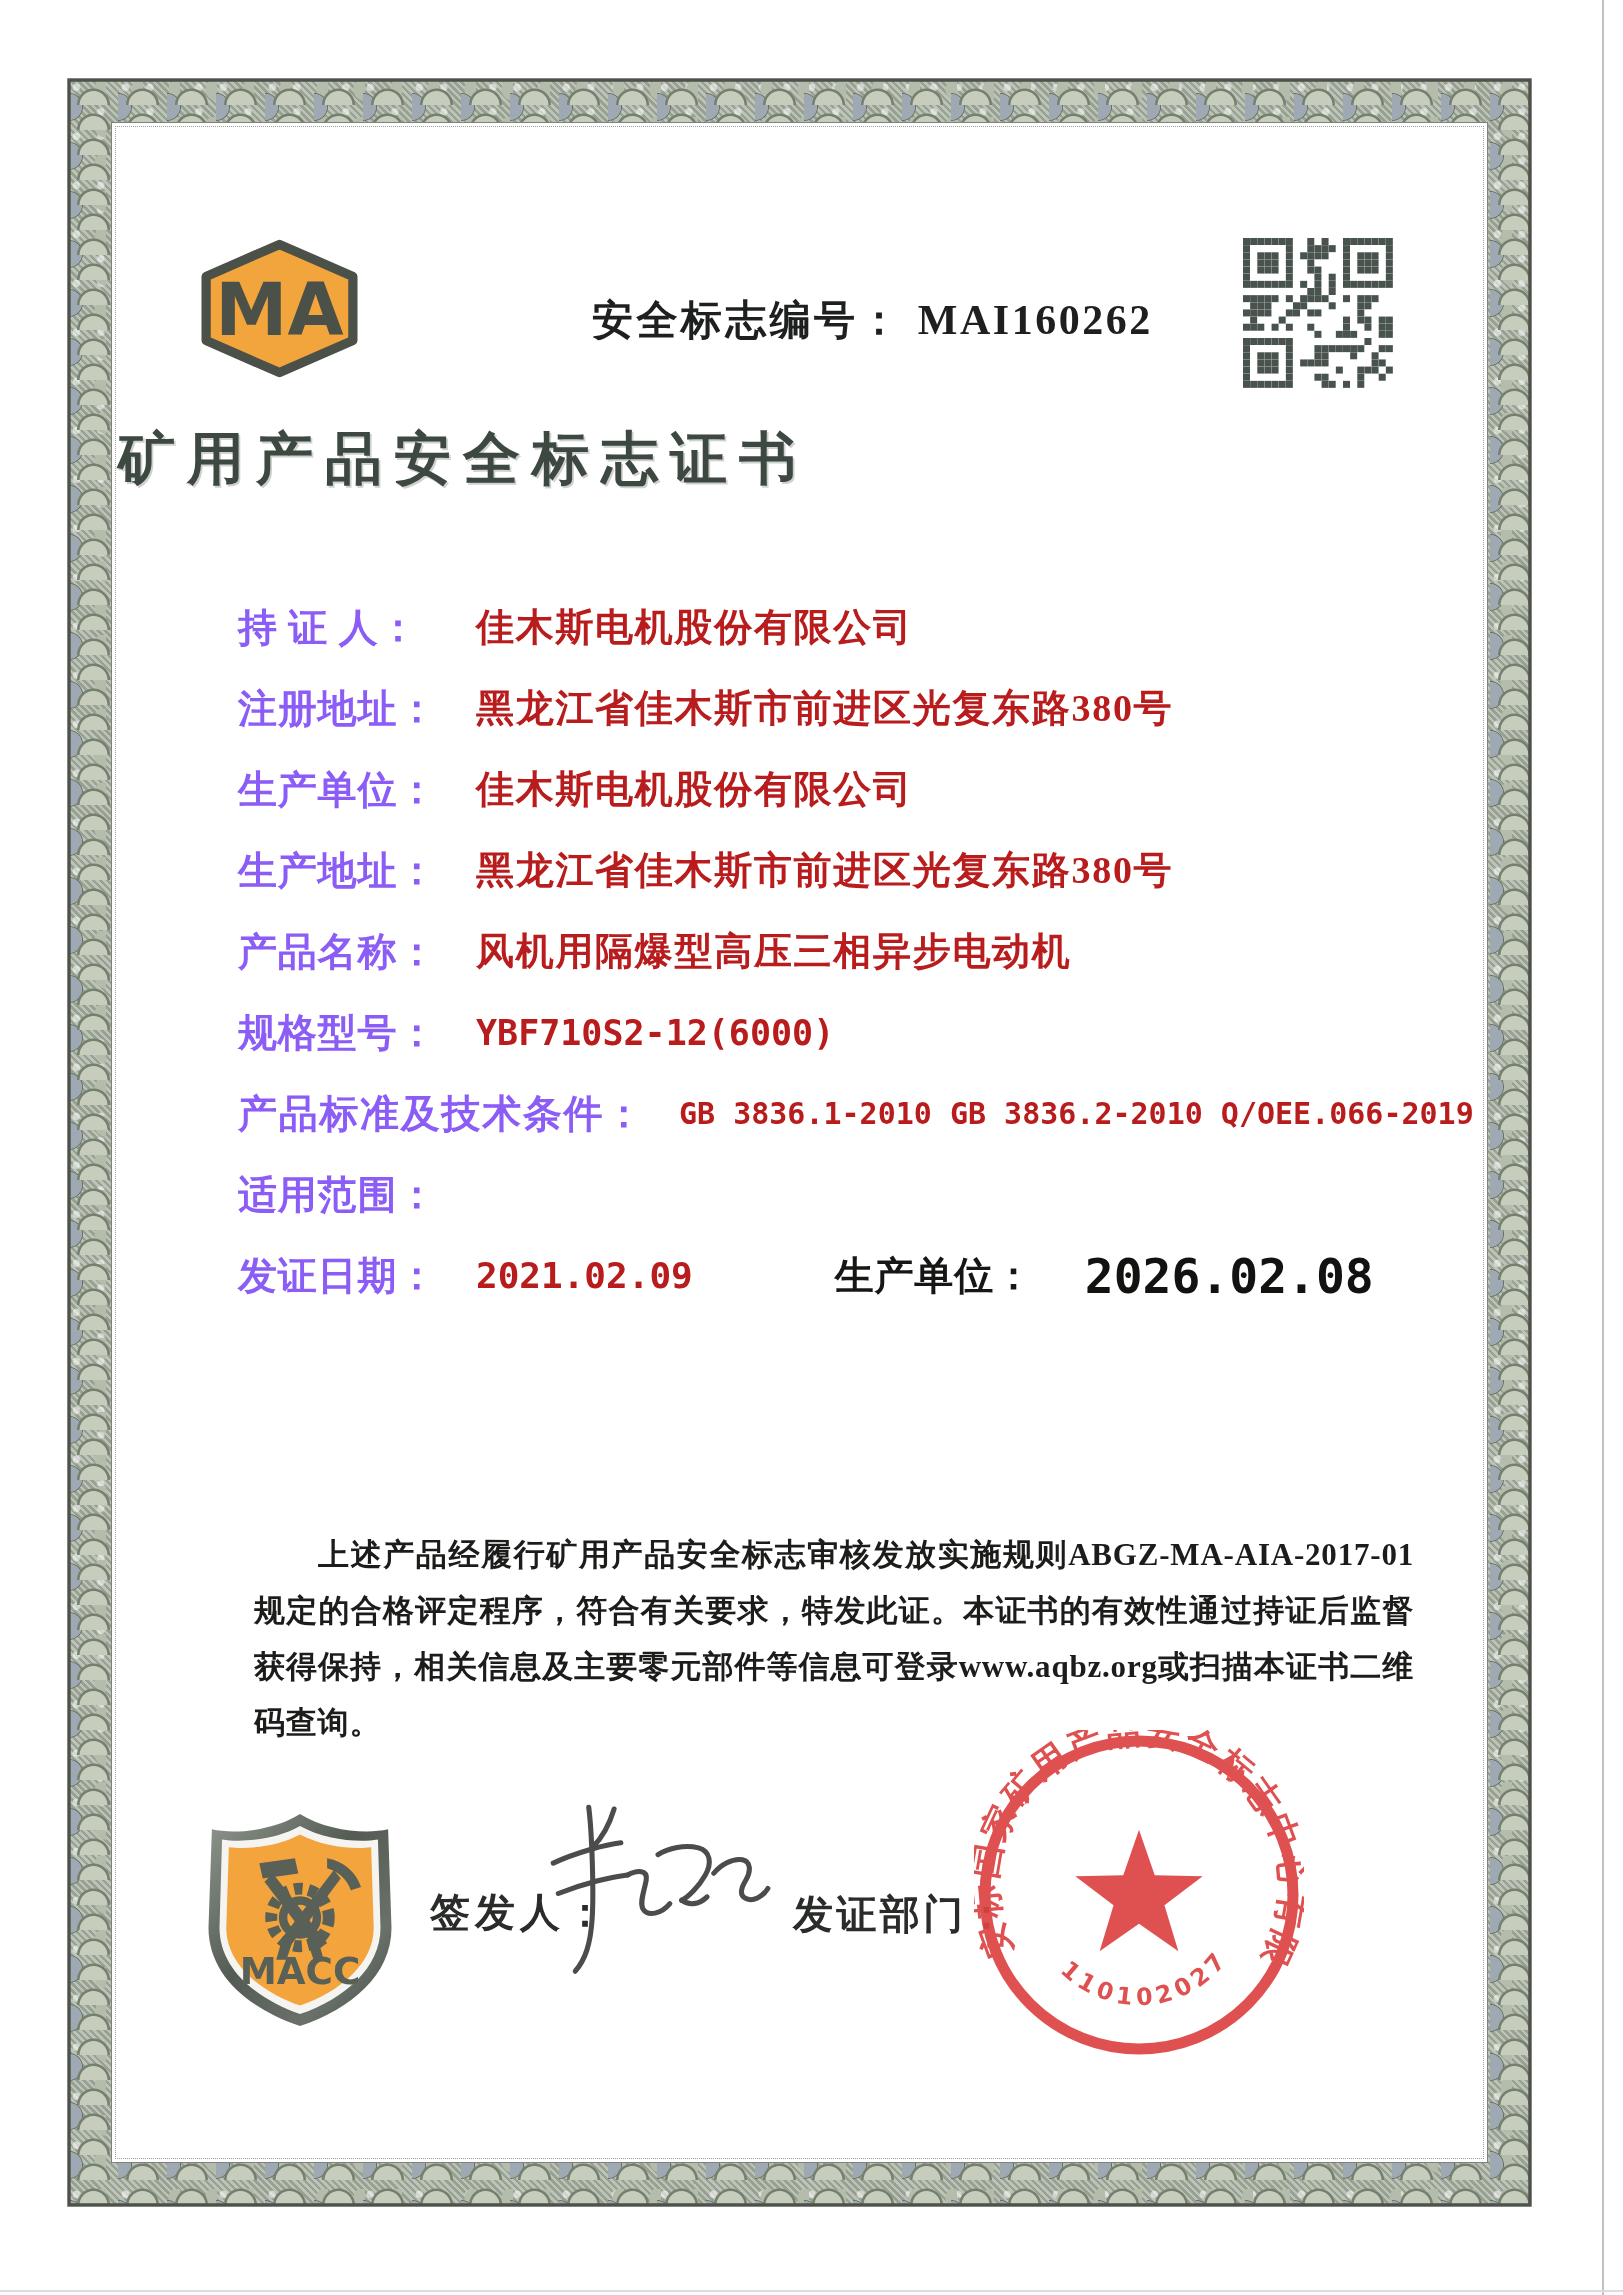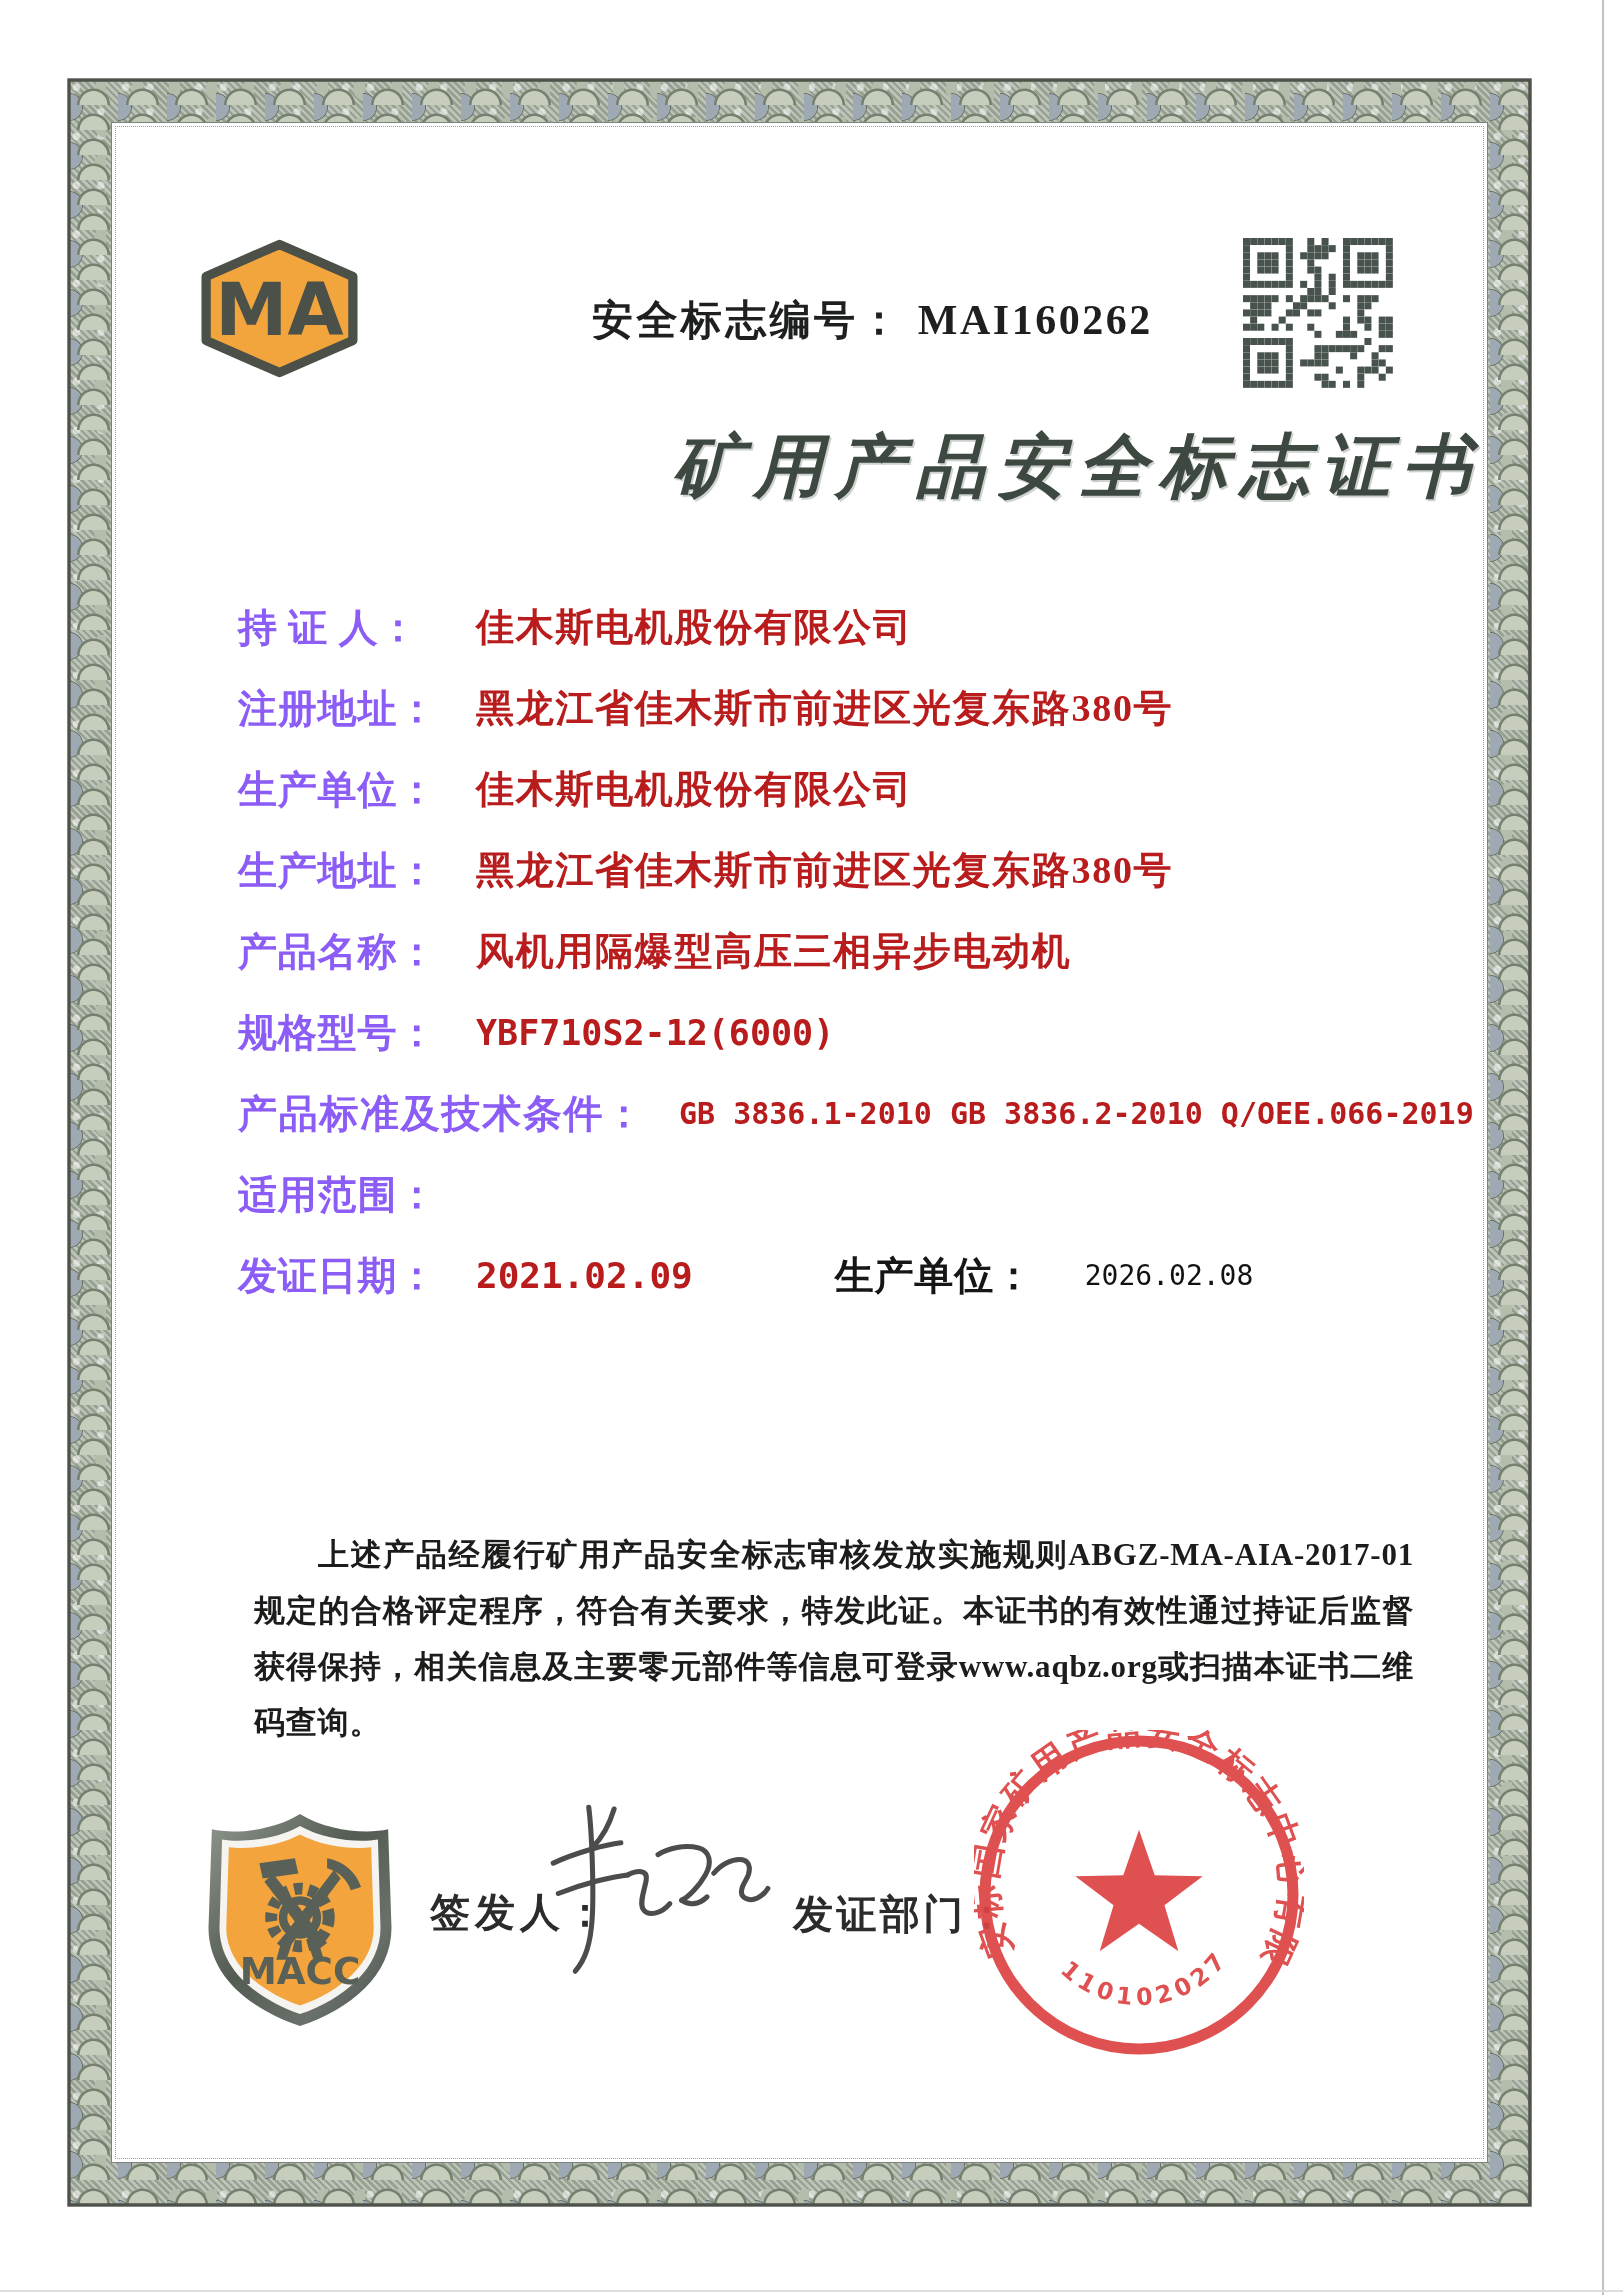--- a/index.html
+++ b/index.html
@@ -33,39 +33,38 @@
   .edge-shadow-b{position:absolute;left:0;bottom:3.4px;width:1623px;height:1.7px;background:#dcdcdc;}
 
   
   .ma-logo{position:absolute;left:196px;top:239px;}
   .certno{position:absolute;left:592px;top:293px;white-space:nowrap;}
   .certno .lab{font-size:41px;font-weight:bold;color:#1d201e;letter-spacing:3.4px;}
   .certno .val{font-size:42px;font-weight:bold;color:#1d201e;letter-spacing:2.5px;margin-left:15px;}
   .qr{position:absolute;left:1243px;top:238px;}
 
   .title{
-    position:absolute;left:118px;top:421px;width:1365px;text-align:right;
-    font-size:69px;font-weight:bold;color:#3c4840;letter-spacing:12px;white-space:nowrap;
+    position:absolute;left:118px;top:421px;width:1365px;text-align:left;
+    font-size:57px;font-weight:bold;color:#3c4840;letter-spacing:12px;white-space:nowrap;
     text-shadow:1.7px 1.7px 0 rgba(60,72,64,.25);
-    font-style:italic;
   }
 
   
   .fields{position:absolute;left:238px;top:587px;width:1184px;}
   .row{height:81px;display:flex;align-items:center;white-space:nowrap;}
   .flabel{
     display:inline-block;width:238px;font-size:39px;font-weight:bold;color:#8b5cf6;
     letter-spacing:0.8px;flex:0 0 auto;
   }
   .row.long .flabel{width:auto;margin-right:34px;letter-spacing:1.7px;}
   .fvalue{font-size:38px;font-weight:bold;color:#b91c1c;letter-spacing:1.7px;}
   .fvalue.mono{font-family:"DejaVu Sans Mono","Liberation Mono",monospace;font-size:35px;letter-spacing:0;}
   .row.long .fvalue{font-family:"DejaVu Sans Mono","Liberation Mono",monospace;font-size:30px;letter-spacing:0;}
   .flabel2{display:inline-block;font-size:39px;font-weight:bold;color:#161715;margin-left:142px;letter-spacing:0.8px;}
-  .fvalue2{font-size:28px;font-weight:normal;color:#121311;margin-left:51px;
+  .fvalue2{font-size:48px;font-weight:bold;color:#121311;margin-left:51px;
     font-family:"DejaVu Sans Mono","Liberation Mono",monospace;}
   .fvalue.date{font-family:"DejaVu Sans Mono","Liberation Mono",monospace;font-size:36px;letter-spacing:0;}
 
   
   .notice{
     position:absolute;left:254px;top:1527px;width:1160px;
     font-size:31px;line-height:56px;font-weight:bold;color:#1c1d1b;
     text-align:justify;text-indent:64px;letter-spacing:0.8px;
   }
 

